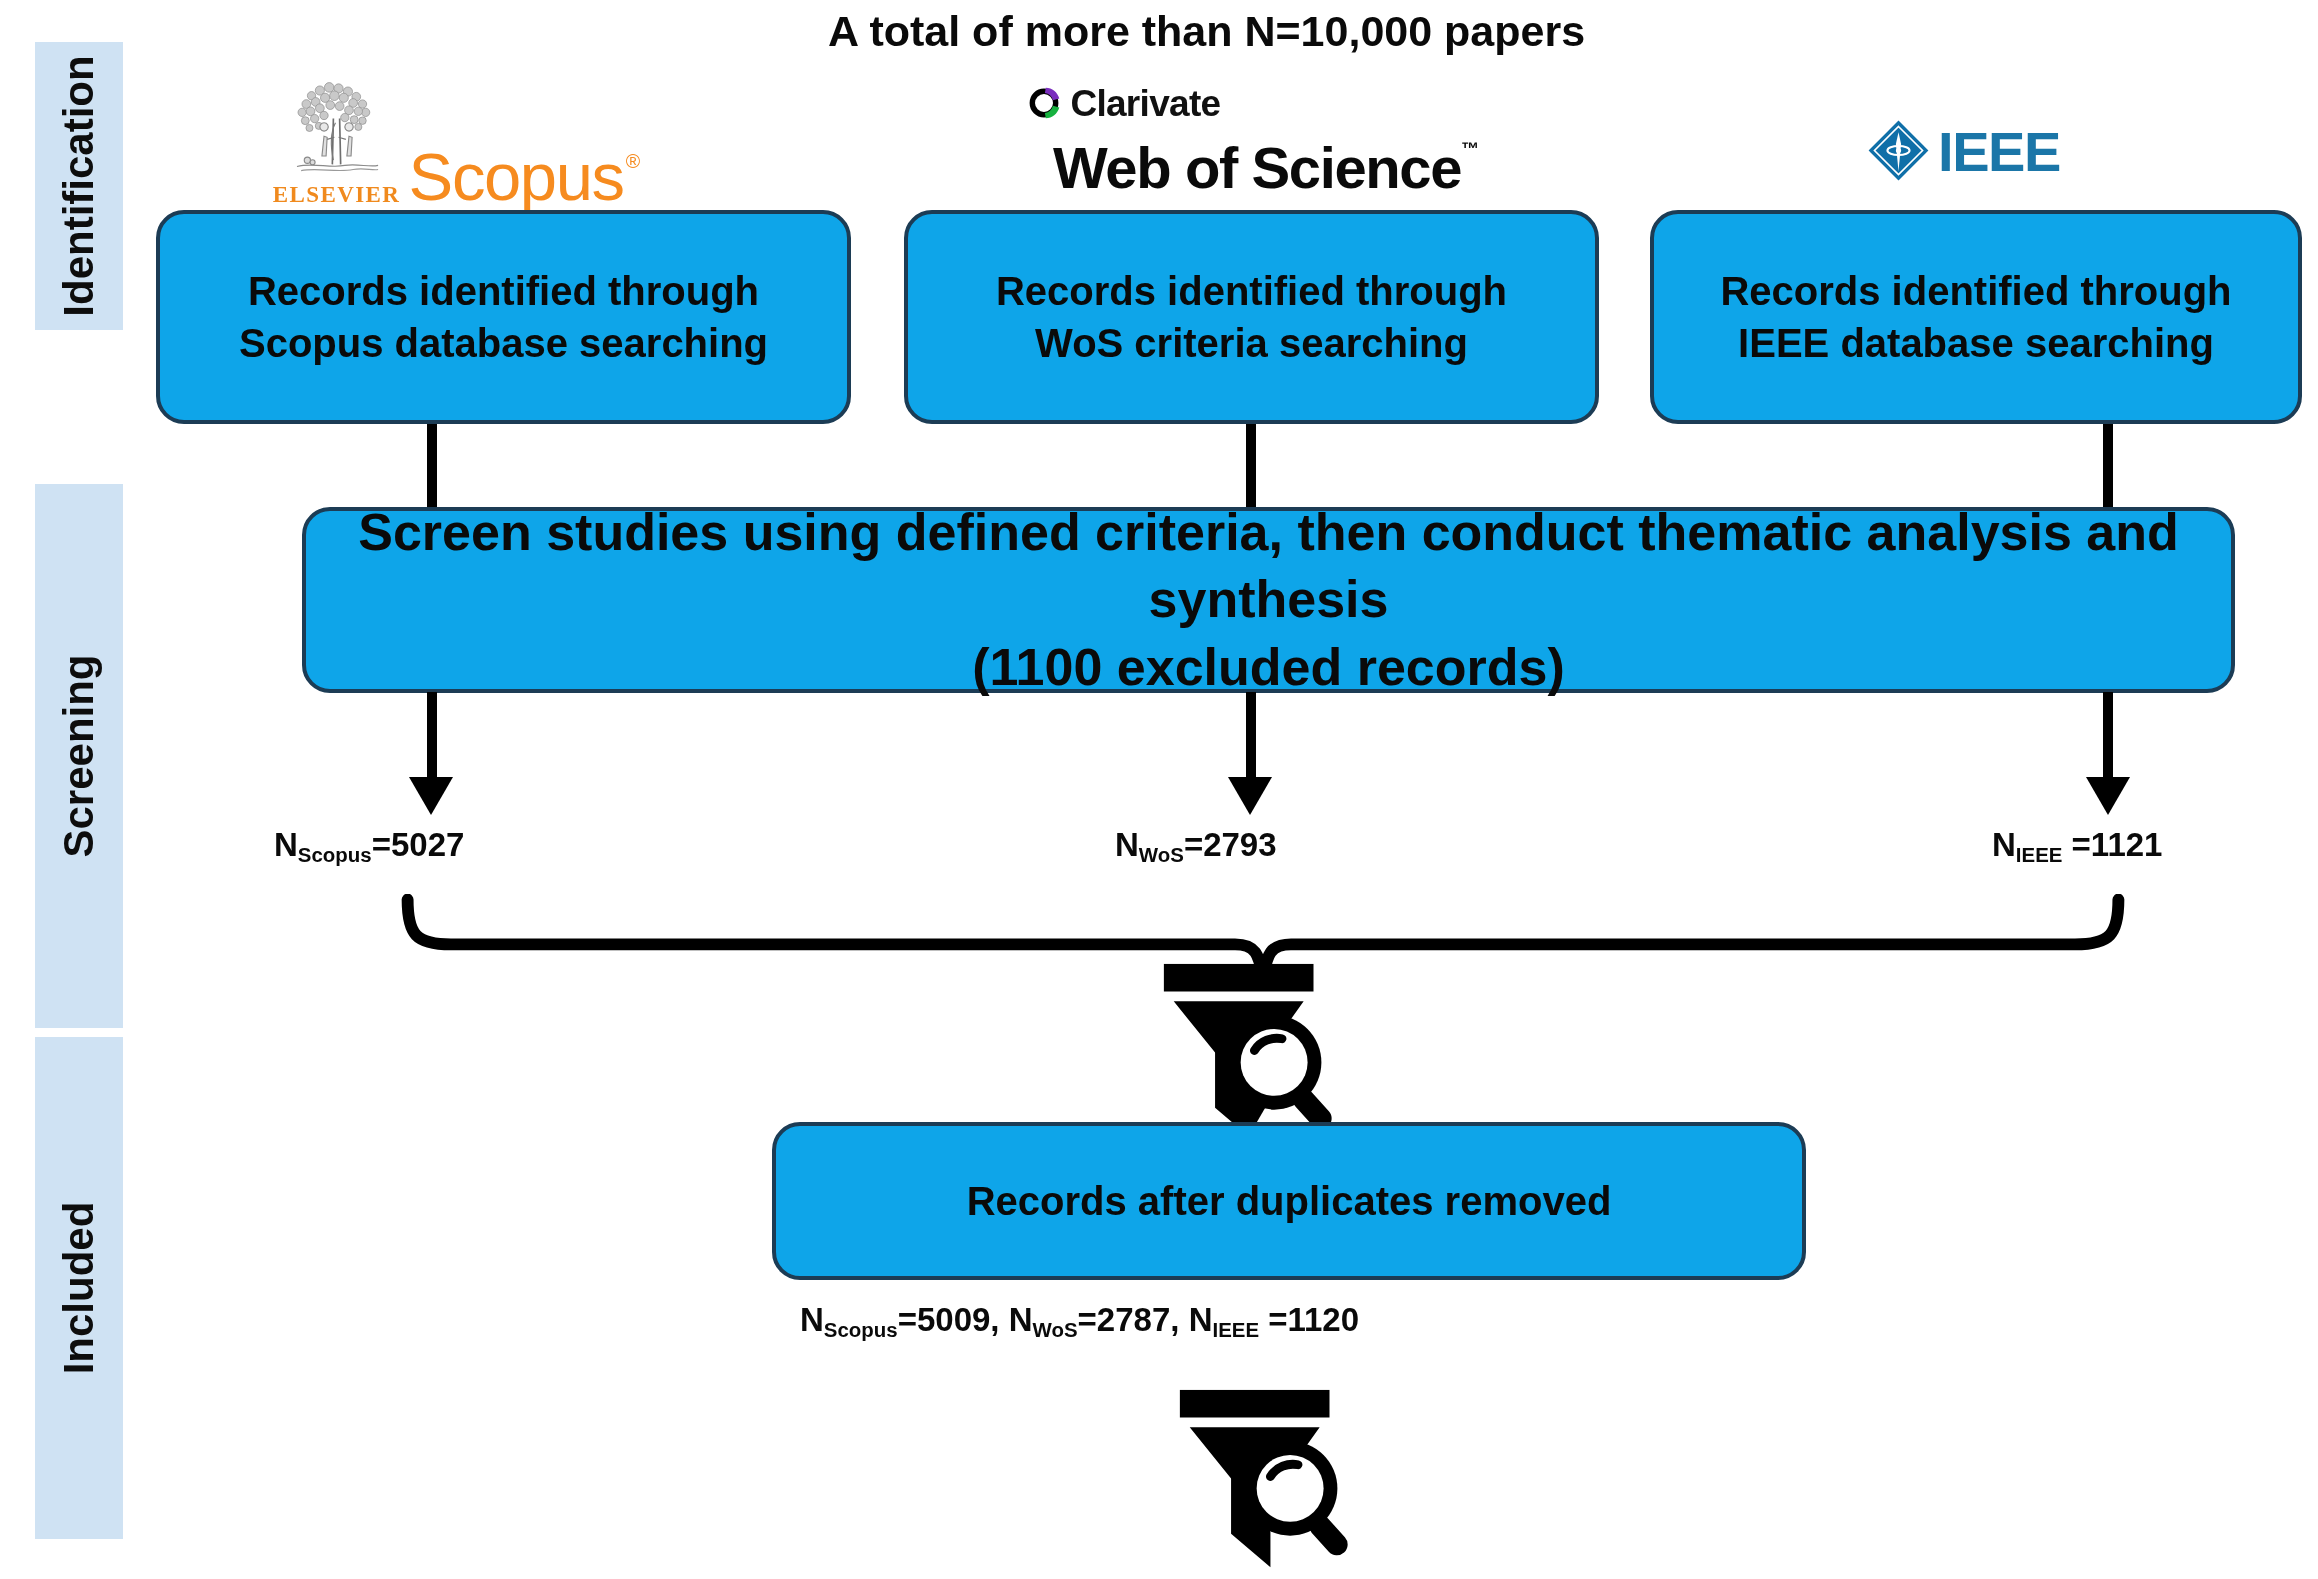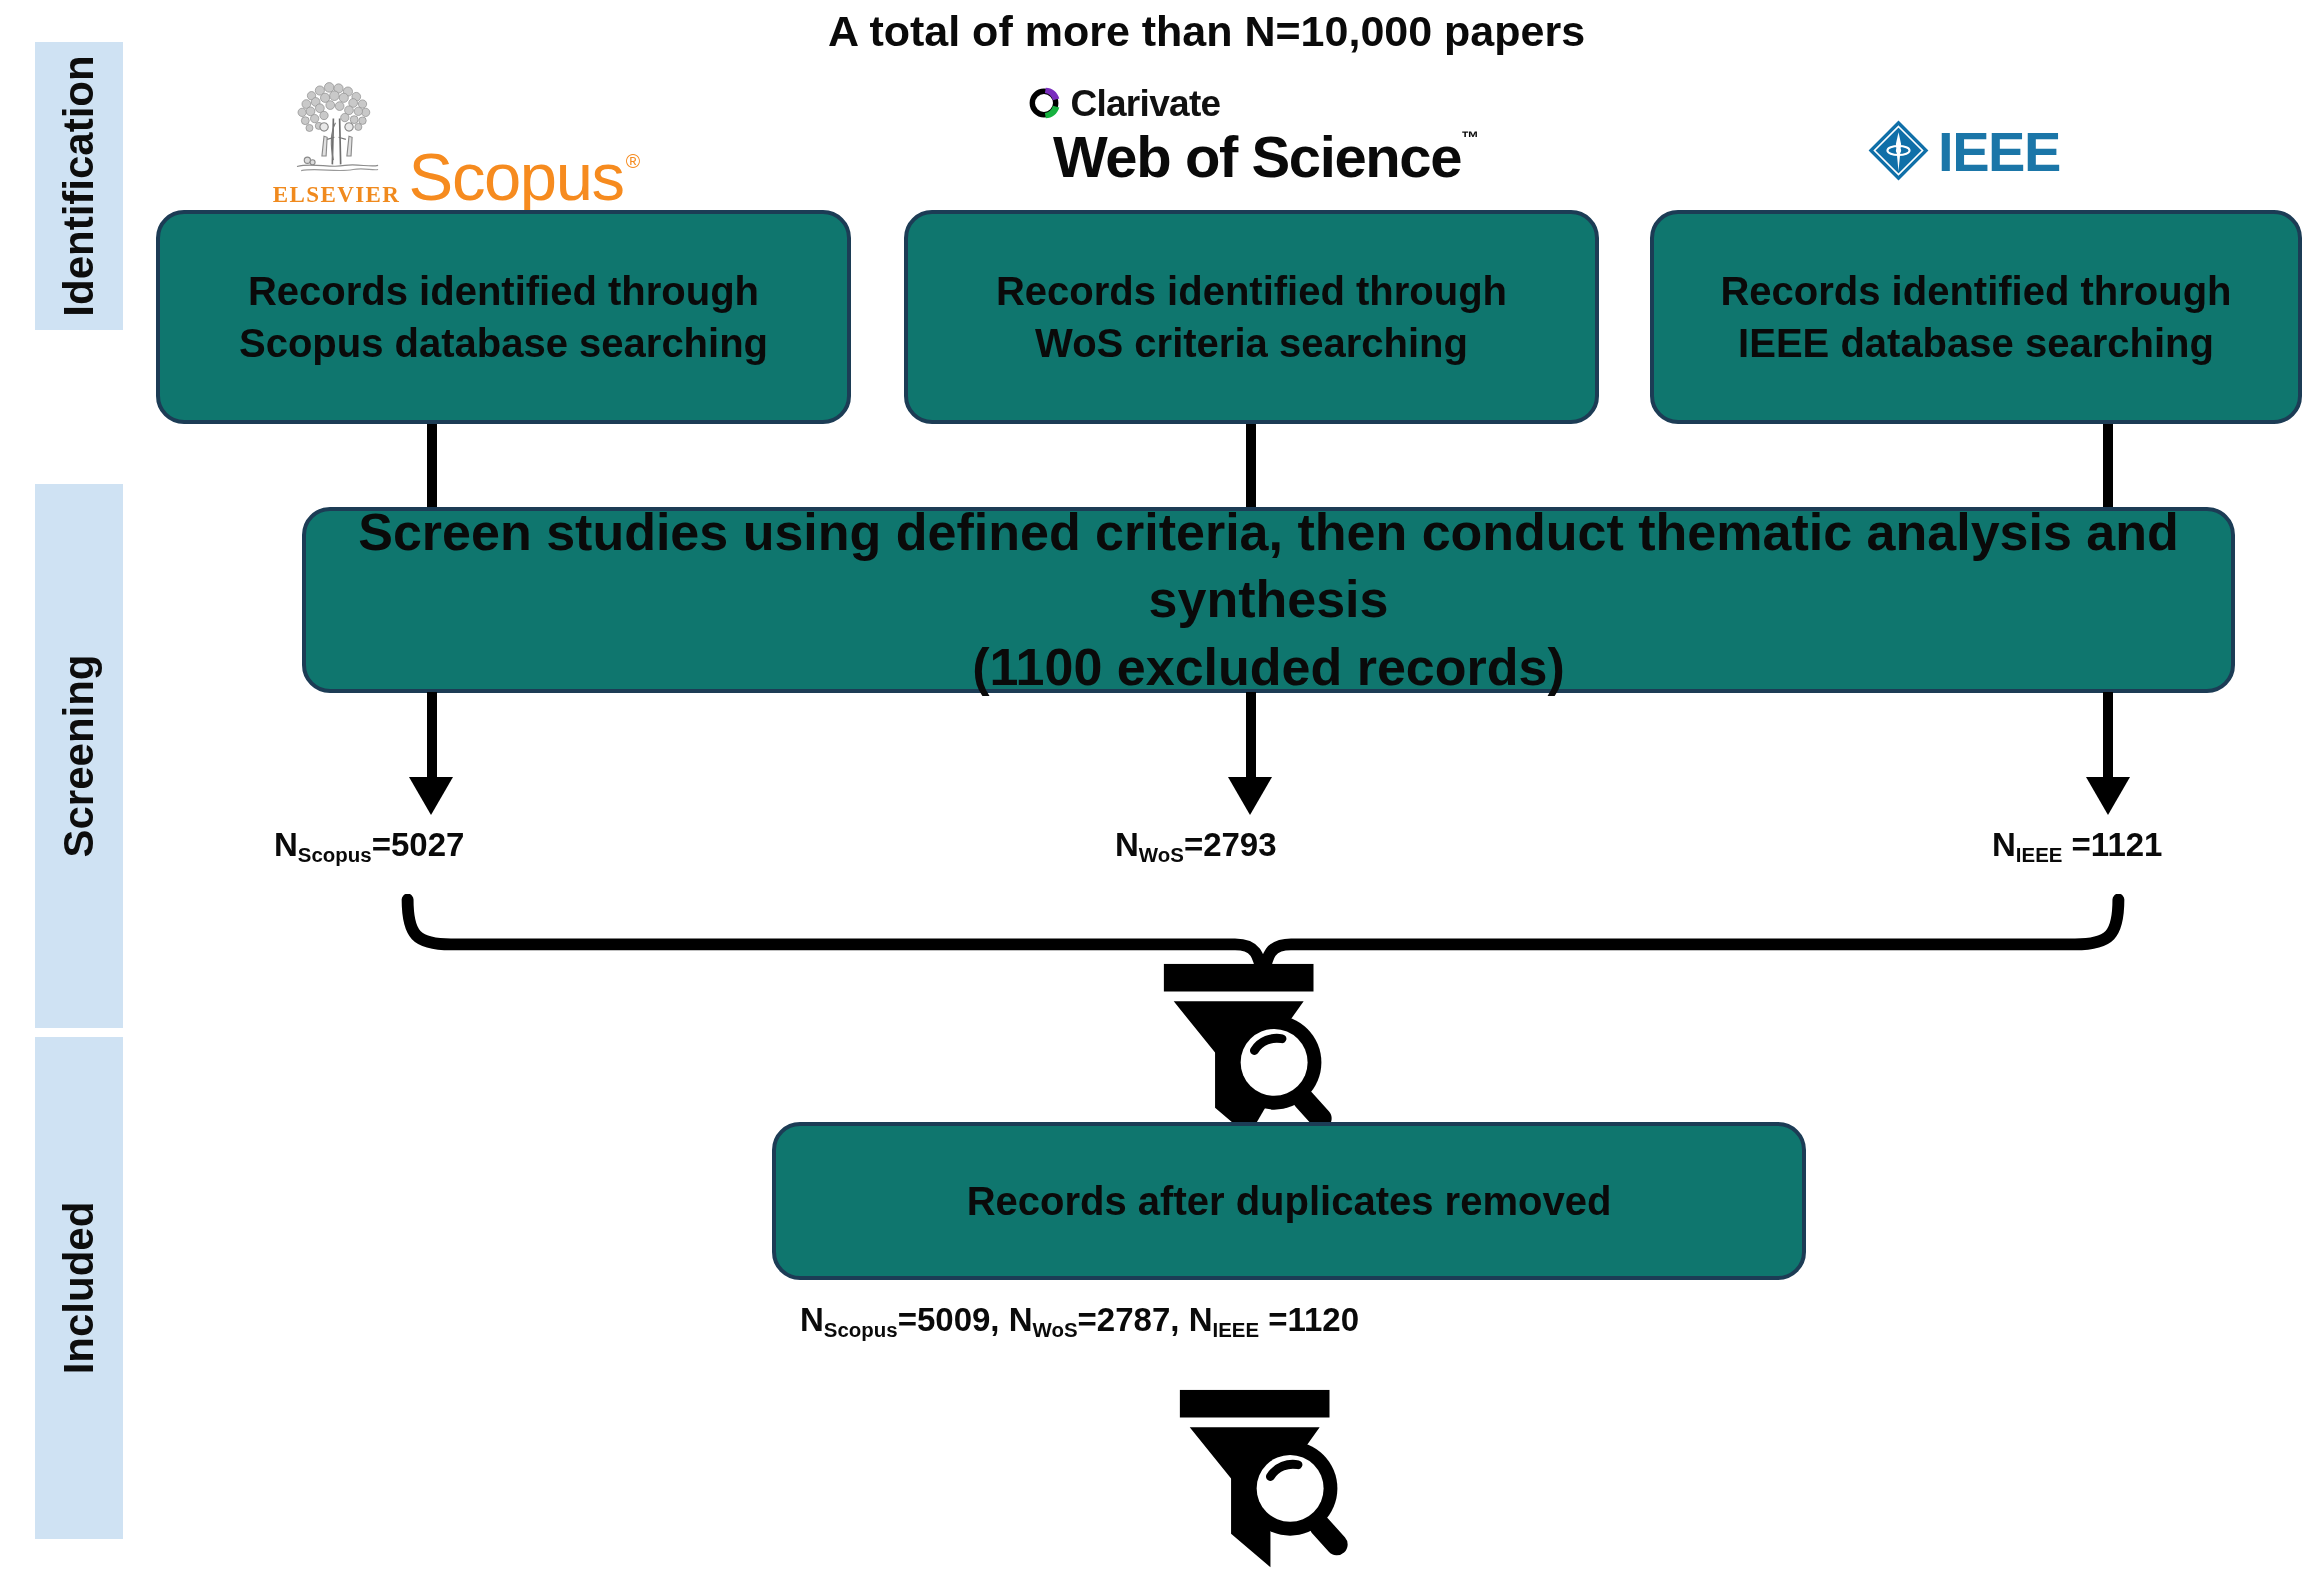--- a/index.html
+++ b/index.html
@@ -29,21 +29,21 @@
     font-size:42px;
     color:#0d0d0d;
     letter-spacing:0px;
   }
   
   .pbox{
     position:absolute;
     box-sizing:border-box;
     border:4.9px solid #1c3c55;
     border-radius:28px;
-    background:#0f766e;
+    background:#0ea5e9;
     display:flex;
     align-items:center;
     justify-content:center;
     text-align:center;
   }
   .pbox .ptext{
     font-weight:bold;
     font-size:40px;
     line-height:1.30;
     color:#0a0a0a;
@@ -213,21 +213,21 @@
       <div class="clarivate-row">
         <span>
           <svg width="36" height="36" viewBox="0 0 40 40" aria-hidden="true">
             <path d="M20 4 A16 16 0 1 0 20 36 A16 16 0 1 0 20 4 Z M20 10 A10 10 0 1 1 20 30 A10 10 0 1 1 20 10 Z" fill="#000000"></path>
             <path d="M22 3 C29 3 35 8 37 15 L30 17 C28.6 12.6 25.6 9.6 21 9 Z" fill="#7b2fbe"></path>
             <path d="M37 25 C35 32 29 37 22 37 L21 31 C25.6 30.4 28.6 27.4 30 23 Z" fill="#17b13f"></path>
           </svg>
         </span>
         <span class="clarivate-word">Clarivate</span>
       </div>
-      <div class="wos-word" style="margin-top:3px;margin-left:27px;">
+      <div class="wos-word" style="margin-top:14px;margin-left:27px;">
         <span>Web of Science</span><span class="tm">™</span>
       </div>
     </div>
   </div>
 
   <div class="logo" style="left:1866px;top:118px;">
     <div class="ieee-wrap">
       <span>
         <svg width="65" height="65" viewBox="0 0 100 100" aria-hidden="true">
           <polygon points="50,4 96,50 50,96 4,50" fill="#0f6fa8"></polygon>

